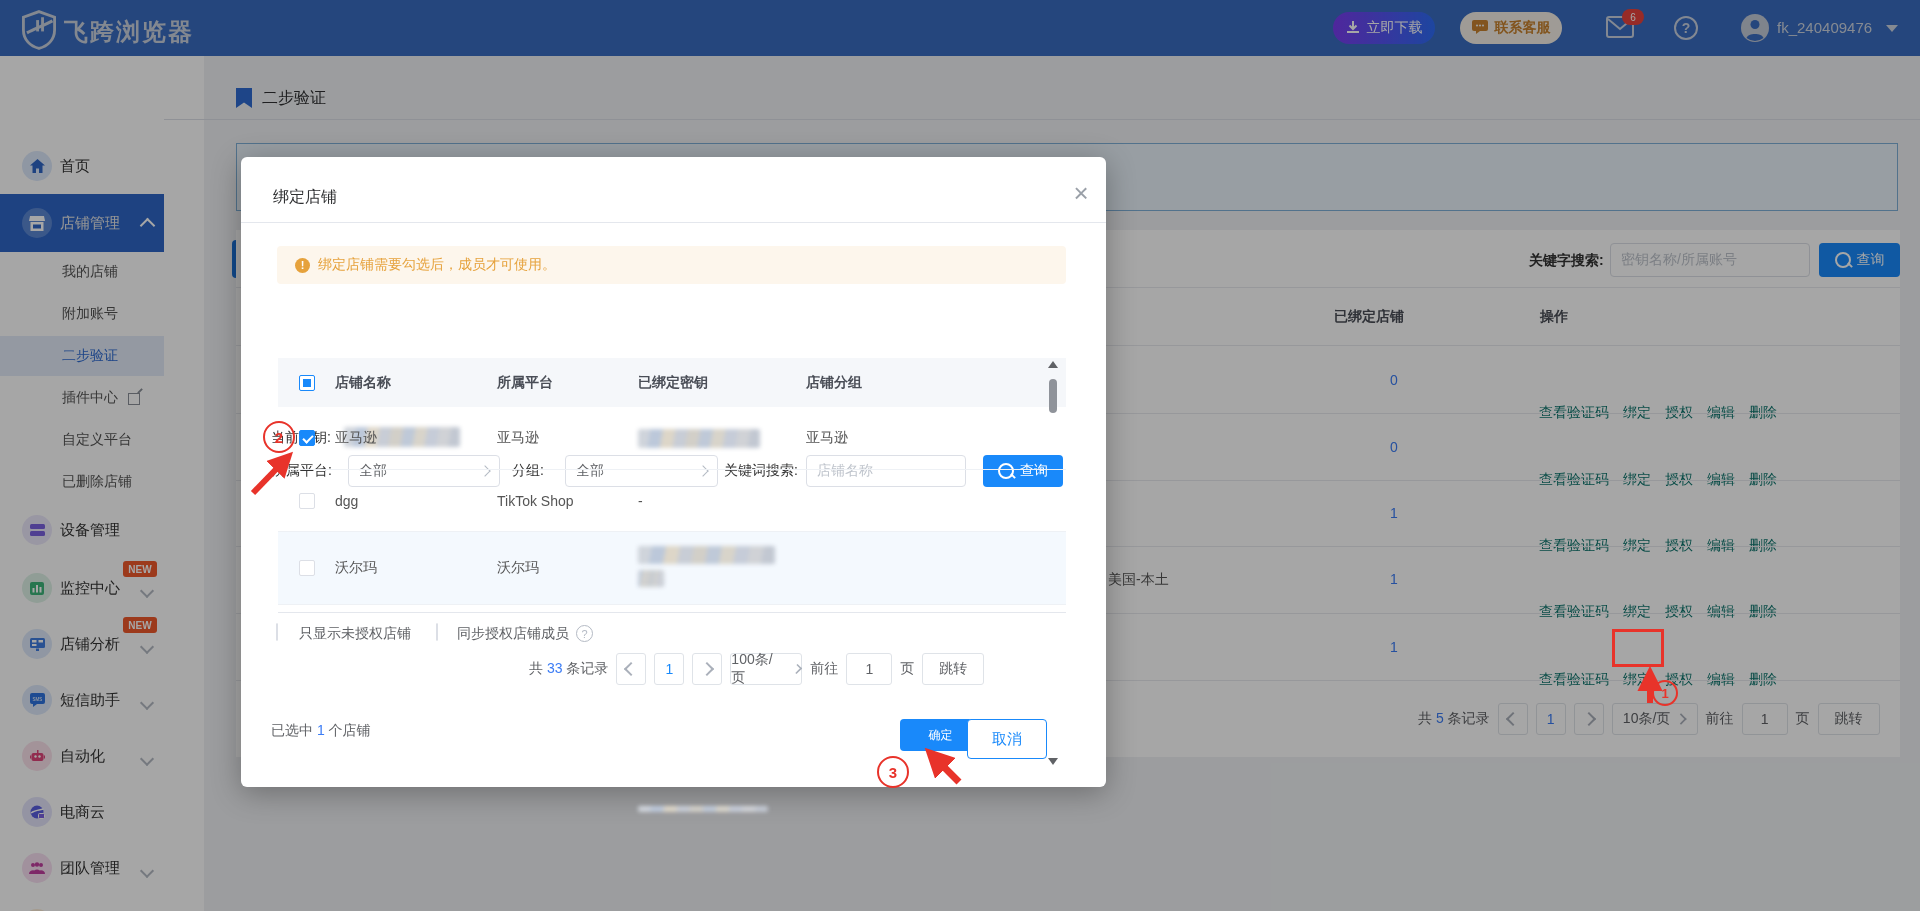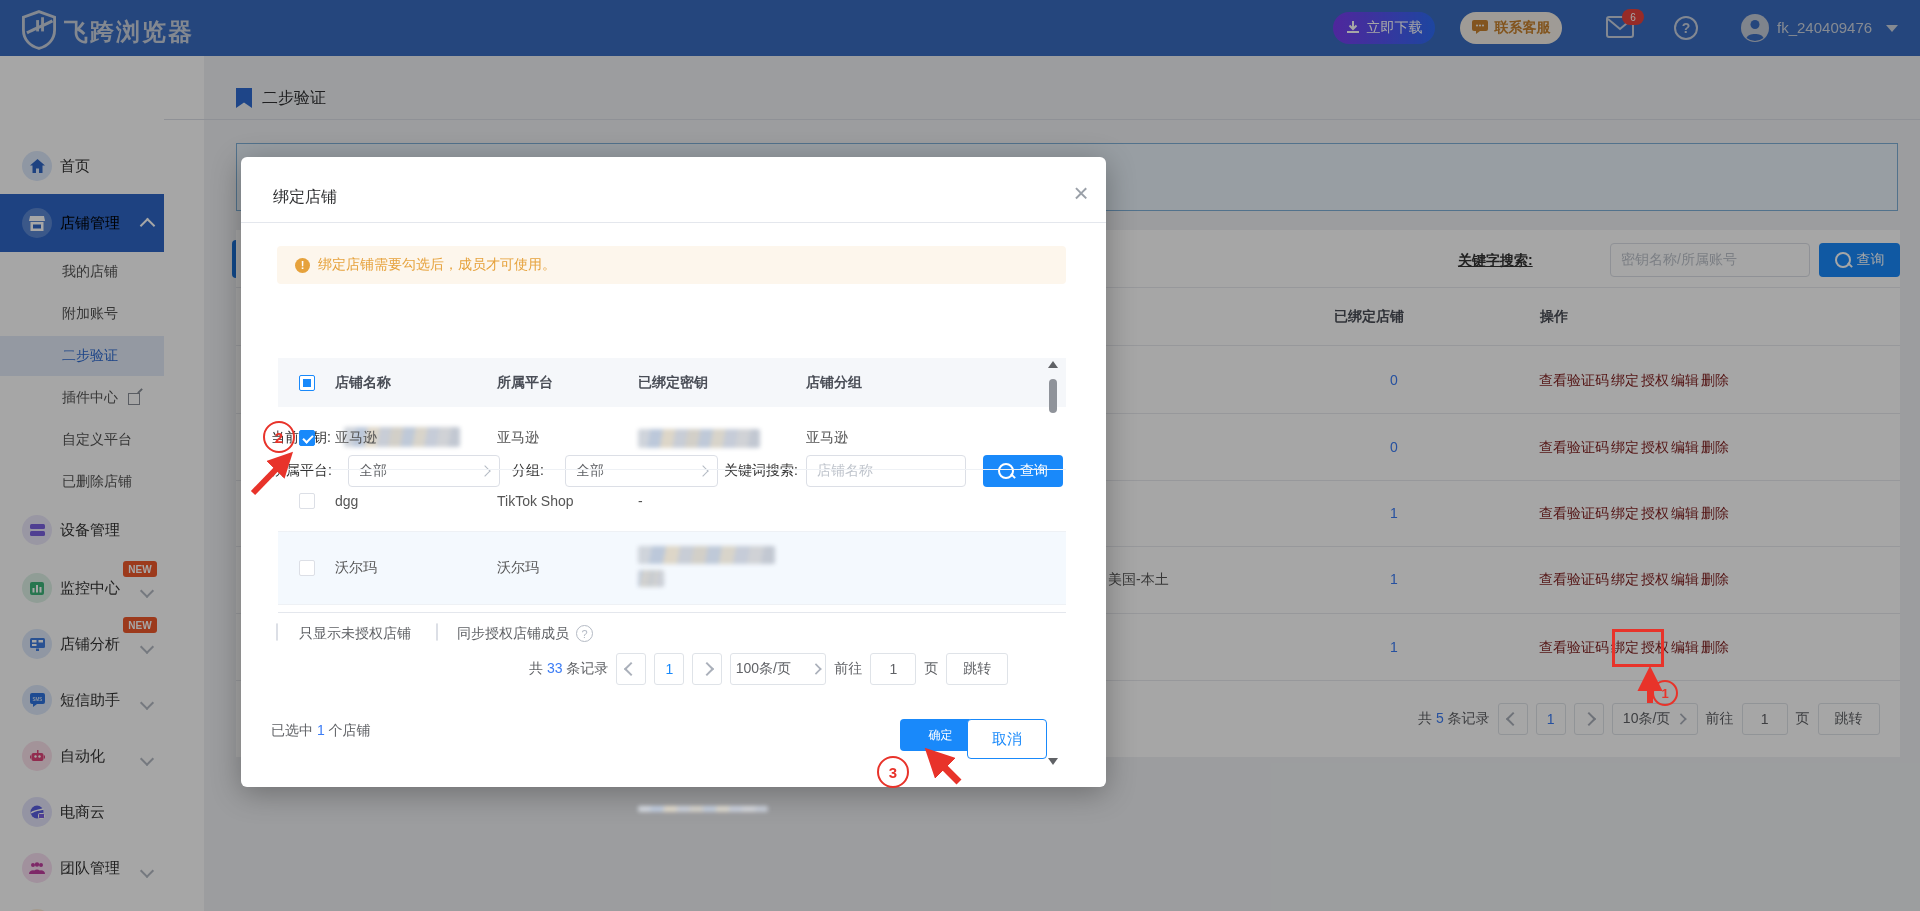--- a/index.html
+++ b/index.html
@@ -20,21 +20,21 @@
     display:flex;align-items:center;justify-content:center;font-size:14px;}
   .help-ic::after{content:"?";}
   .username{position:absolute;left:1777px;top:19px;color:#ccd4e0;font-size:15px;}
   .caret{position:absolute;left:1886px;top:25px;width:0;height:0;border-left:6px solid transparent;border-right:6px solid transparent;border-top:7px solid #ccd4e0;}
   
   .sidebar{position:absolute;left:0;top:56px;width:164px;height:855px;background:#fff;padding-left:40px;}
   .side-item{position:absolute;left:0;width:164px;height:48px;display:flex;align-items:center;cursor:pointer;}
   .ic-circle{position:absolute;left:22px;width:30px;height:30px;border-radius:50%;display:flex;align-items:center;justify-content:center;}
   .side-label{position:absolute;left:60px;font-size:15px;color:#333;}
   .side-active{background:#2e66c7;height:58px;}
-  .side-active .side-label{color:#000000;}
+  .side-active .side-label{color:#e5e5e5;}
   .chev-up{position:absolute;left:142px;width:9px;height:9px;border-left:2px solid #fff;border-top:2px solid #fff;transform:rotate(45deg);top:26px;}
   .chev-dn{position:absolute;left:142px;width:8px;height:8px;border-left:2px solid #b4bac4;border-top:2px solid #b4bac4;transform:rotate(-135deg);}
   .sub-item{position:absolute;left:0;width:164px;height:40px;display:flex;align-items:center;cursor:pointer;}
   .sub-label{position:absolute;left:62px;font-size:14px;color:#555;}
   .sub-sel{background:#e3ecf9;}
   .sub-sel .sub-label{color:#2e6ad1;}
   .new-badge{position:absolute;left:123px;width:34px;height:16px;background:#f0592c;color:#fff;font-size:10px;font-weight:bold;
     border-radius:3px;display:flex;align-items:center;justify-content:center;}
   .ext-ic{position:absolute;left:128px;width:10px;height:10px;border:1.5px solid #8a9098;}
   .ext-ic::after{content:"";position:absolute;right:-4px;top:-4px;width:6px;height:2px;background:#8a9098;transform:rotate(-45deg);}
@@ -48,21 +48,21 @@
   .sliver-btn{position:absolute;left:232px;top:240px;width:22px;height:38px;background:#1a6fd4;border-radius:4px;}
   .fld-label{font-size:14px;color:#333;font-weight:bold;}
   .inp{box-sizing:border-box;border:1px solid #dcdfe6;border-radius:4px;background:#fff;display:flex;align-items:center;padding:0 10px;color:#606266;}
   .placeholder{color:#bfc4cc;font-size:14px;}
   .btn-blue{background:#1989fa;color:#fff;border-radius:4px;display:flex;align-items:center;justify-content:center;gap:6px;font-size:14px;cursor:pointer;}
   .mag{width:12px;height:12px;border:2px solid #fff;border-radius:50%;position:relative;display:inline-block;}
   .mag::after{content:"";position:absolute;left:10px;top:10px;width:6px;height:2px;background:#fff;transform:rotate(45deg);}
   .th-text{font-size:14px;color:#4a4e57;font-weight:bold;}
   .hline{position:absolute;background:#e8eaee;height:1px;}
   .blue-num{color:#3b7cf5;}
-  .oplinks{position:absolute;display:flex;gap:2px;font-size:14px;color:#7f1d1d;}
+  .oplinks{position:absolute;display:flex;gap:14px;font-size:14px;color:#0f766e;margin-top:32px;}
   .oplinks span{cursor:pointer;}
   .pg{position:absolute;display:flex;align-items:center;gap:8px;font-size:14px;color:#606266;}
   .pbox{box-sizing:border-box;height:32px;border:1px solid #dfe3e8;border-radius:3px;background:#fff;
     display:flex;align-items:center;justify-content:center;color:#606266;font-size:14px;cursor:pointer;}
   .chl{width:8px;height:8px;border-left:2px solid #aab0ba;border-bottom:2px solid #aab0ba;transform:rotate(45deg);}
   .chr{width:8px;height:8px;border-right:2px solid #aab0ba;border-top:2px solid #aab0ba;transform:rotate(45deg);}
   
   .dim{position:absolute;left:0;top:0;width:1920px;height:911px;background:rgba(0,0,0,0.35);z-index:50;}
   .modal{position:absolute;left:241px;top:157px;width:865px;height:630px;background:#fff;border-radius:6px;
     box-shadow:0 6px 30px rgba(0,0,0,.3);z-index:100;}
@@ -308,21 +308,21 @@
 
   <main>
     <span class="bookmark"></span>
     <h1 class="page-title" style="margin:0;font-weight:normal;">二步验证</h1>
     <div class="title-divider"></div>
 
     <div class="notice-box"></div>
     <div class="sliver-btn"></div>
     <div class="card"></div>
 
-    <span class="abs fld-label" style="left:1458px;top:252px;text-decoration:underline;">关键字搜索:</span>
+    <span class="abs fld-label" style="left:1529px;top:252px;">关键字搜索:</span>
     <div class="abs inp" style="left:1610px;top:243px;width:200px;height:34px;">
       <span class="placeholder">密钥名称/所属账号</span>
     </div>
     <div class="abs btn-blue" style="left:1819px;top:243px;width:81px;height:34px;">
       <span class="mag"></span>
       <span>查询</span>
     </div>
 
     <div class="hline" style="left:236px;top:287px;width:1664px;"></div>
     <span class="abs th-text" style="left:1334px;top:308px;">已绑定店铺</span>
@@ -493,21 +493,21 @@
         <span class="blue-num">33</span>
         <span>条记录</span>
       </span>
       <div class="pbox" style="width:30px;">
           <span class="chl"></span>
         </div>
       <div class="pbox" style="width:30px;color:#1989fa;">1</div>
       <div class="pbox" style="width:30px;">
           <span class="chr"></span>
         </div>
-      <div class="pbox" style="width:96px;gap:20px;">
+      <div class="pbox" style="width:72px;gap:20px;">
         <span>100条/页</span>
         <span class="chr" style="transform:rotate(45deg) scale(.8);"></span>
       </div>
       <span>前往</span>
       <div class="pbox" style="width:46px;">1</div>
       <span>页</span>
       <div class="pbox" style="width:62px;">跳转</div>
     </div>
 
     

